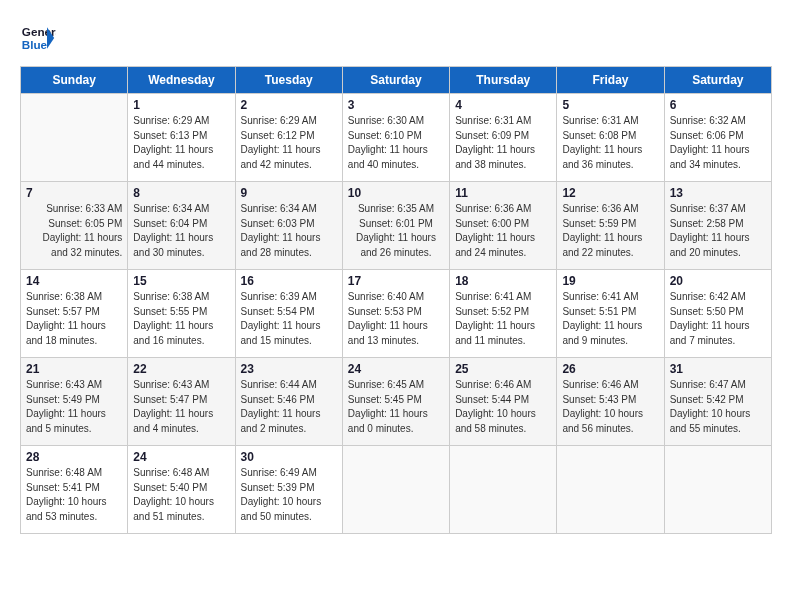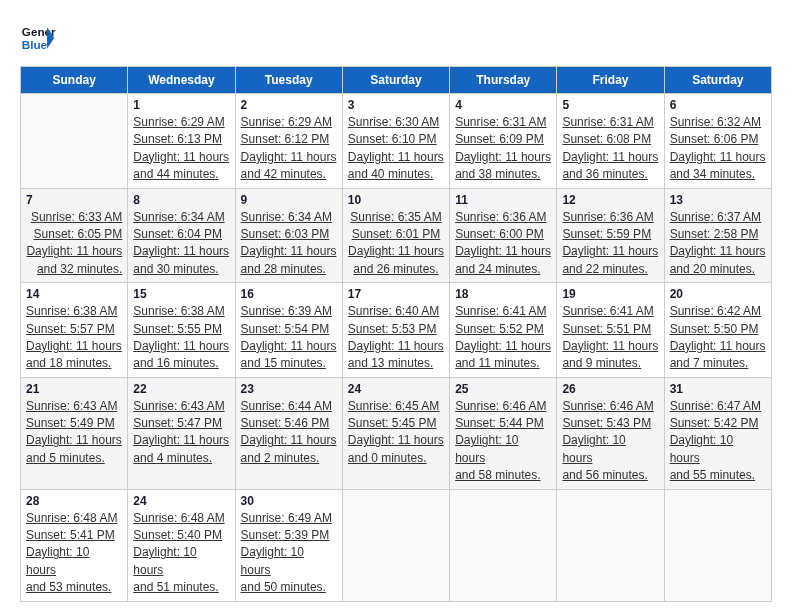--- a/index.html
+++ b/index.html
@@ -60,24 +60,23 @@
       height: 88px;
       width: calc(100%/7);
     }
     .day-number {
       font-size: 12px;
       font-weight: bold;
       color: #1a1a2e;
       margin-bottom: 2px;
     }
     .day-info {
-      font-size: 12px;
+      font-size: 10px;
       color: #333;
       line-height: 1.45;
-      text-decoration: underline;
     }
     .empty-cell {
       background: #f9f9f9;
     }
     tr:nth-child(odd) td { background: #ffffff; }
     tr:nth-child(even) td { background: #f5f5f5; }
     tr:nth-child(odd) td.empty-cell { background: #f9f9f9; }
     tr:nth-child(even) td.empty-cell { background: #eeeeee; }
   </style>
 </head>

